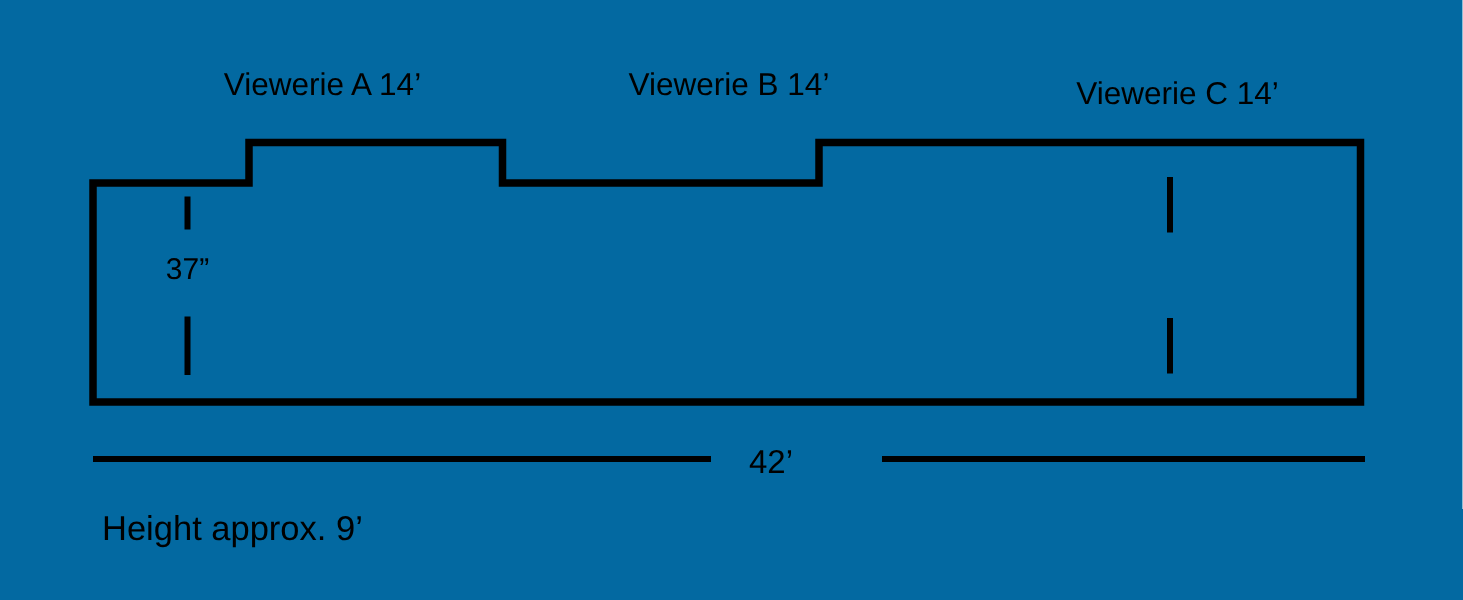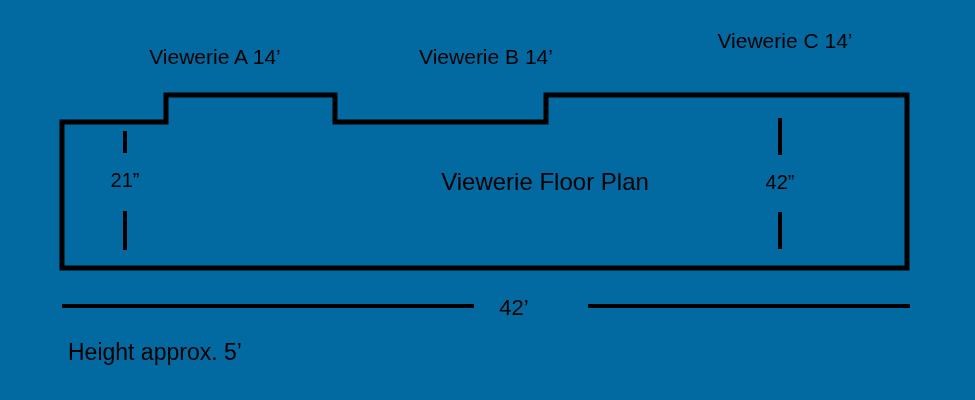--- a/index.html
+++ b/index.html
@@ -22,21 +22,21 @@
   .room-label {
     position: absolute;
     font-size: 21px;
     line-height: 1;
     color: #000000;
     white-space: nowrap;
     text-align: center;
   }
   #label-a { left: 70px;  top: 46px; width: 290px; }
   #label-b { left: 341px; top: 46px; width: 290px; }
-  #label-c { left: 640px; top: 30px; width: 290px; }
+  #label-c { left: 640px; top: 52px; width: 290px; }
 
   #plan-svg {
     position: absolute;
     left: 0;
     top: 0;
     width: 975px;
     height: 400px;
   }
 
   .dim-text {
@@ -102,23 +102,21 @@
     <line x1="125" y1="131" x2="125" y2="153" stroke="#000000" stroke-width="4"></line>
     <line x1="125" y1="211" x2="125" y2="250" stroke="#000000" stroke-width="4"></line>
 
     <line x1="780" y1="118" x2="780" y2="155" stroke="#000000" stroke-width="4"></line>
     <line x1="780" y1="212" x2="780" y2="249" stroke="#000000" stroke-width="4"></line>
 
     <line x1="62" y1="306" x2="474" y2="306" stroke="#000000" stroke-width="4"></line>
     <line x1="588" y1="306" x2="910" y2="306" stroke="#000000" stroke-width="4"></line>
   </svg>
 
-  <div class="dim-text" id="dim-33">21”</div>
+  <div class="dim-text" id="dim-33">37”</div>
 
-  <div class="dim-text" id="dim-42-right">42”</div>
 
-  <div id="plan-title">Viewerie Floor Plan</div>
 
   <div id="dim-42-width">42’</div>
 
-  <div id="height-note">Height approx. 5’</div>
+  <div id="height-note">Height approx. 9’</div>
 
 </div>
 
 </body></html>

